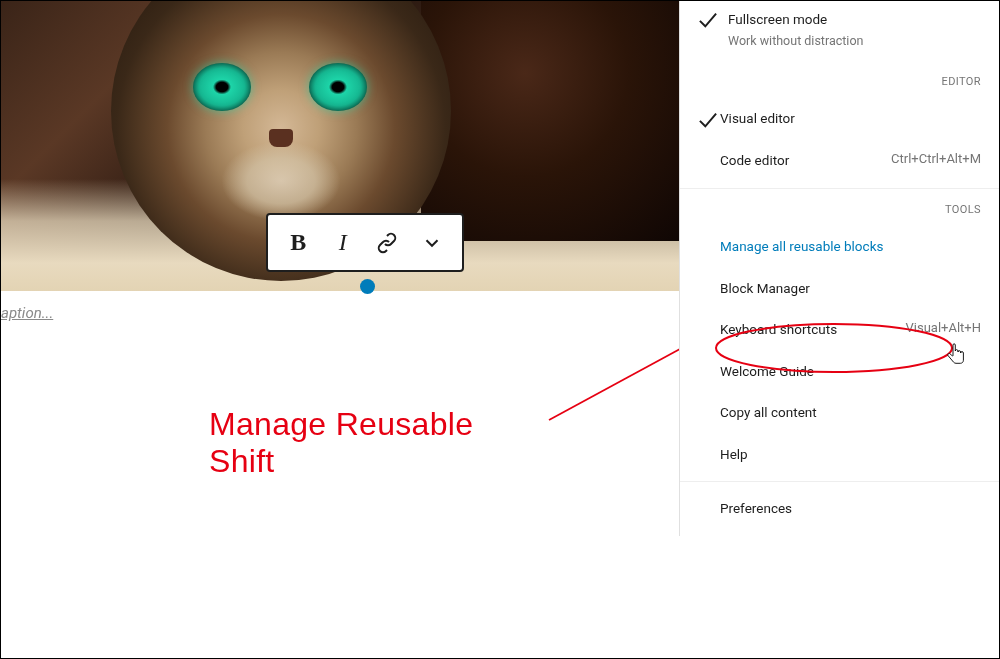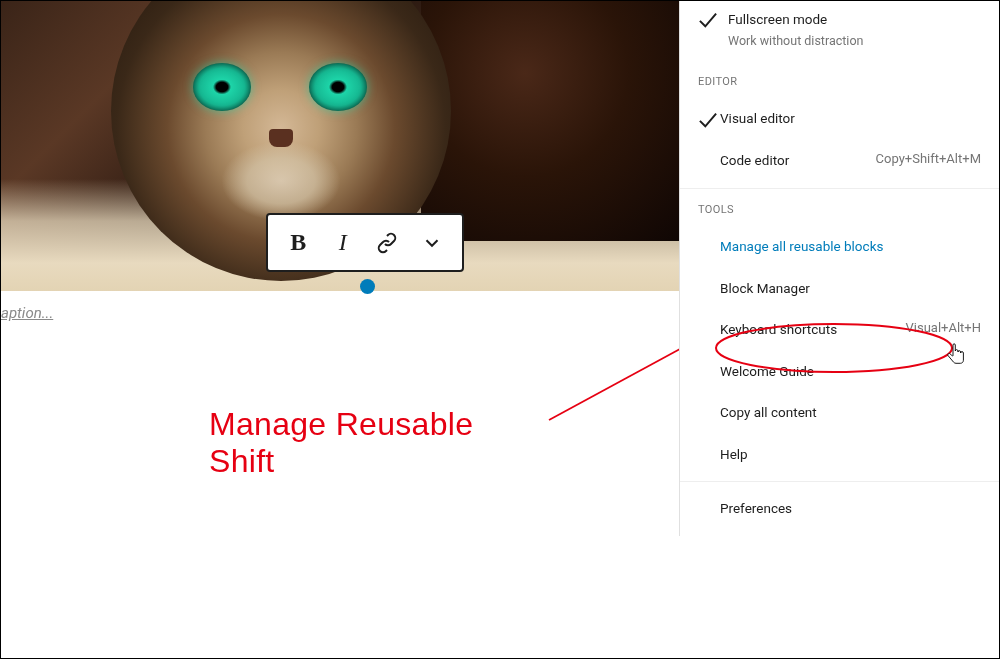--- a/index.html
+++ b/index.html
@@ -160,20 +160,21 @@
     .item-title { font-size: 13.5px; color: #1e1e1e; line-height: 1.55; }
     .item-sub { font-size: 12.5px; color: #757575; margin-top: 2px; line-height: 1.4; }
     .section-header {
       padding: 14px 18px 10px 18px;
       font-size: 11px;
       color: #757575;
       text-transform: uppercase;
       letter-spacing: .4px;
       border-top: 1px solid #eee;
       margin-top: 6px;
+      text-align: right;
     }
     .section-header.first { border-top: none; margin-top: 0; }
     .menu-row {
       display: flex;
       align-items: flex-start;
       padding: 11px 18px 11px 16px;
       cursor: pointer;
     }
     .row-label { flex: 1; font-size: 13.5px; line-height: 1.45; }
     .row-shortcut { font-size: 13px; color: #757575; white-space: nowrap; }
@@ -259,21 +260,21 @@
       <svg class="check-svg" viewBox="0 0 24 20" fill="none" stroke="#1e1e1e" stroke-width="2.2">
         <path d="M3 11l6 6L21 3"></path>
       </svg>
     </div>
     <div class="row-label">Visual editor</div>
   </div>
 
   <div class="menu-row">
     <div class="check-col"></div>
     <div class="row-label">Code editor</div>
-    <div class="row-shortcut">Copy+Shift+Alt+M</div>
+    <div class="row-shortcut">Ctrl+Ctrl+Alt+M</div>
   </div>
 
   <div class="section-header">TOOLS</div>
 
   <div class="menu-row highlight">
     <div class="check-col"></div>
     <div class="row-label">Manage all reusable blocks</div>
   </div>
 
   <div class="menu-row">

